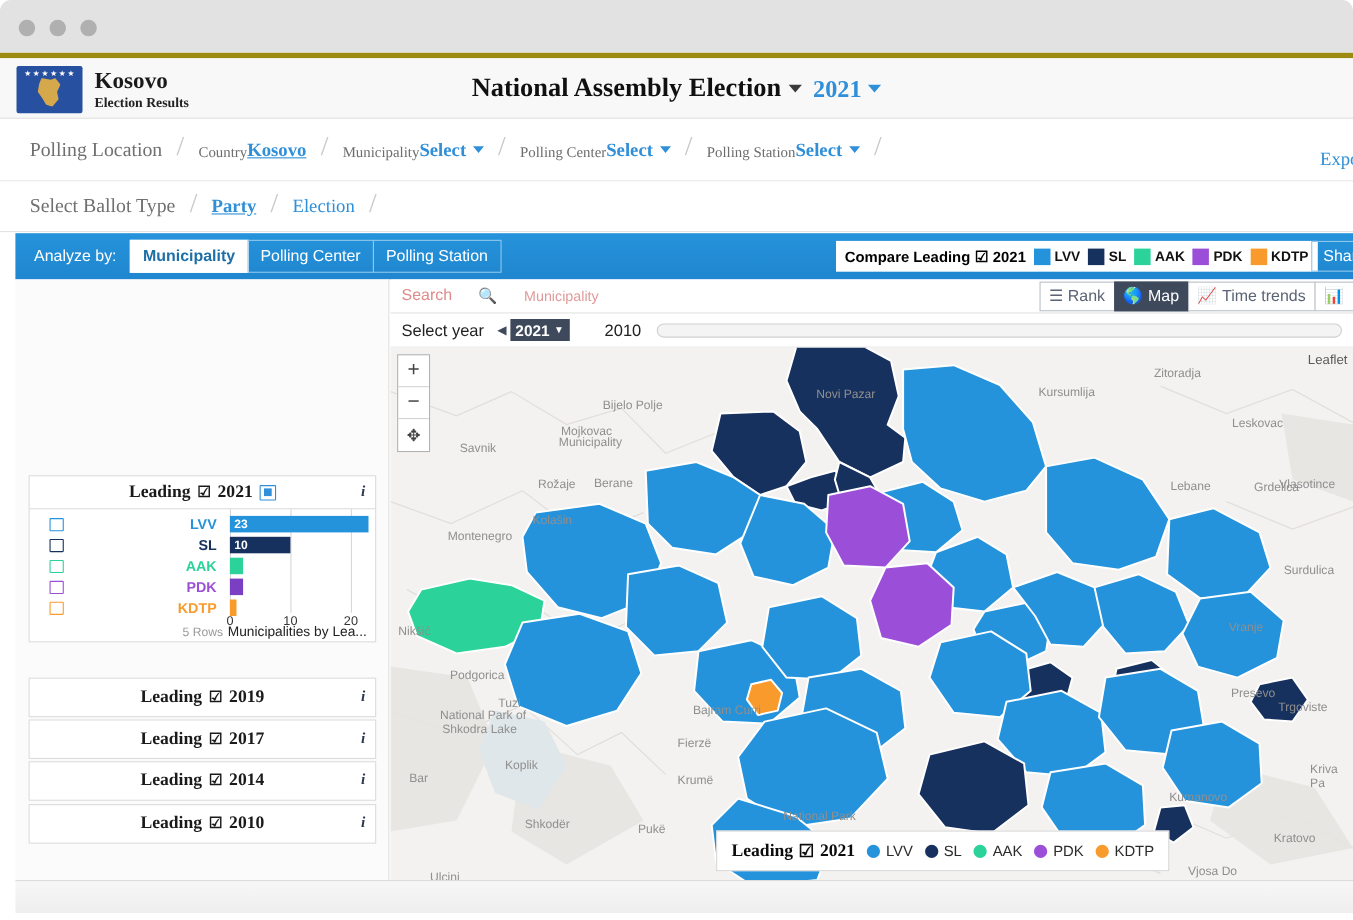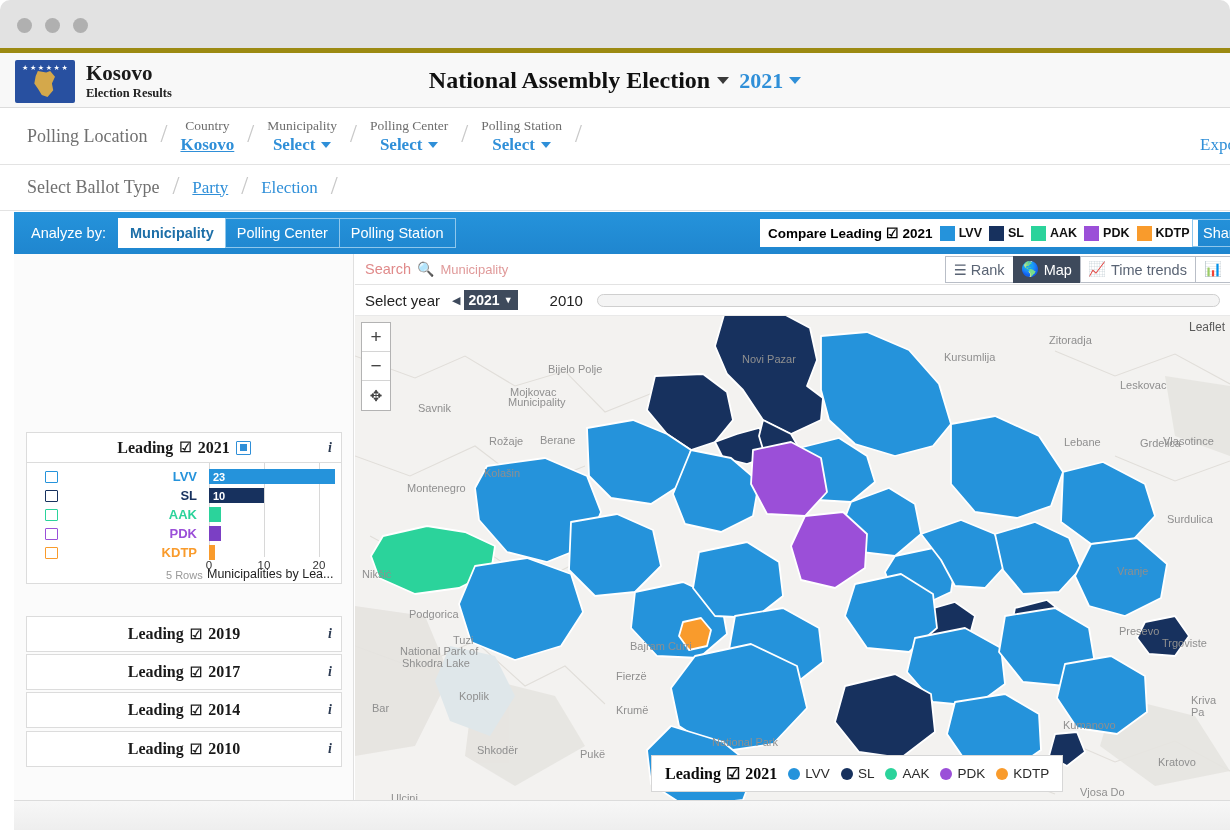--- a/index.html
+++ b/index.html
@@ -123,43 +123,43 @@
     font-size: 18px; color: #707070;
     margin-left: 27px;
   }
   .sep {
     font-family: "Liberation Serif", serif;
     font-size: 25px; color: #c8c8c8;
     margin: 0 13px;
     transform: translateY(-2px);
   }
   .crumb {
-    display: flex; flex-direction: column;
-    align-items: center; justify-content: center;
+    display: flex; flex-direction: row;
+    align-items: flex-end; justify-content: center;
   }
   .crumb .lab {
     font-family: "Liberation Serif", serif;
     font-size: 13.5px; color: #6d6d6d; line-height: 17px;
   }
   .crumb .val {
     font-family: "Liberation Serif", serif;
     font-weight: bold; font-size: 17px; color: #2f8fd8;
     line-height: 21px;
     display: flex; align-items: center; gap: 6px;
   }
   .crumb .val.ul { text-decoration: underline; }
   .mini-caret {
     width: 0; height: 0;
     border-left: 5px solid transparent;
     border-right: 5px solid transparent;
     border-top: 6px solid #2f8fd8;
   }
   .bt {
     font-family: "Liberation Serif", serif;
-    font-weight: normal; font-size: 17px; color: #2f8fd8;
+    font-weight: bold; font-size: 17px; color: #2f8fd8;
   }
   .bt.ul { text-decoration: underline; }
   .bt.plain { font-weight: normal; }
   #exportlink {
     position: absolute; right: 0px; top: 27px;
     font-family: "Liberation Serif", serif;
     font-size: 17px; color: #2f8fd8;
     white-space: nowrap;
     overflow: hidden;
     width: 30px;
@@ -333,21 +333,21 @@
     position: absolute; left: 355px; top: 254px;
     width: 875px; height: 546px;
     background: #ffffff;
   }
   #maptop {
     position: absolute; left: 0; top: 0; width: 875px; height: 31px;
     border-bottom: 1px solid #e3e3e3;
     display: flex; align-items: center;
   }
   #searchwrap {
-    display: flex; align-items: center; gap: 6px; margin-left: 10px;
+    display: flex; align-items: center; gap: 24px; margin-left: 10px;
   }
   #searchlab { font-size: 14.5px; color: #e08a8a; }
   #searchicon { font-size: 14px; color: #d96f6f; font-weight: bold; }
   #searchph { font-size: 13px; color: #e09a9a; }
   #viewtabs {
     position: absolute; right: -1px; top: 2px;
     display: flex; height: 27px;
     font-size: 14.5px;
   }
   .vtab {

